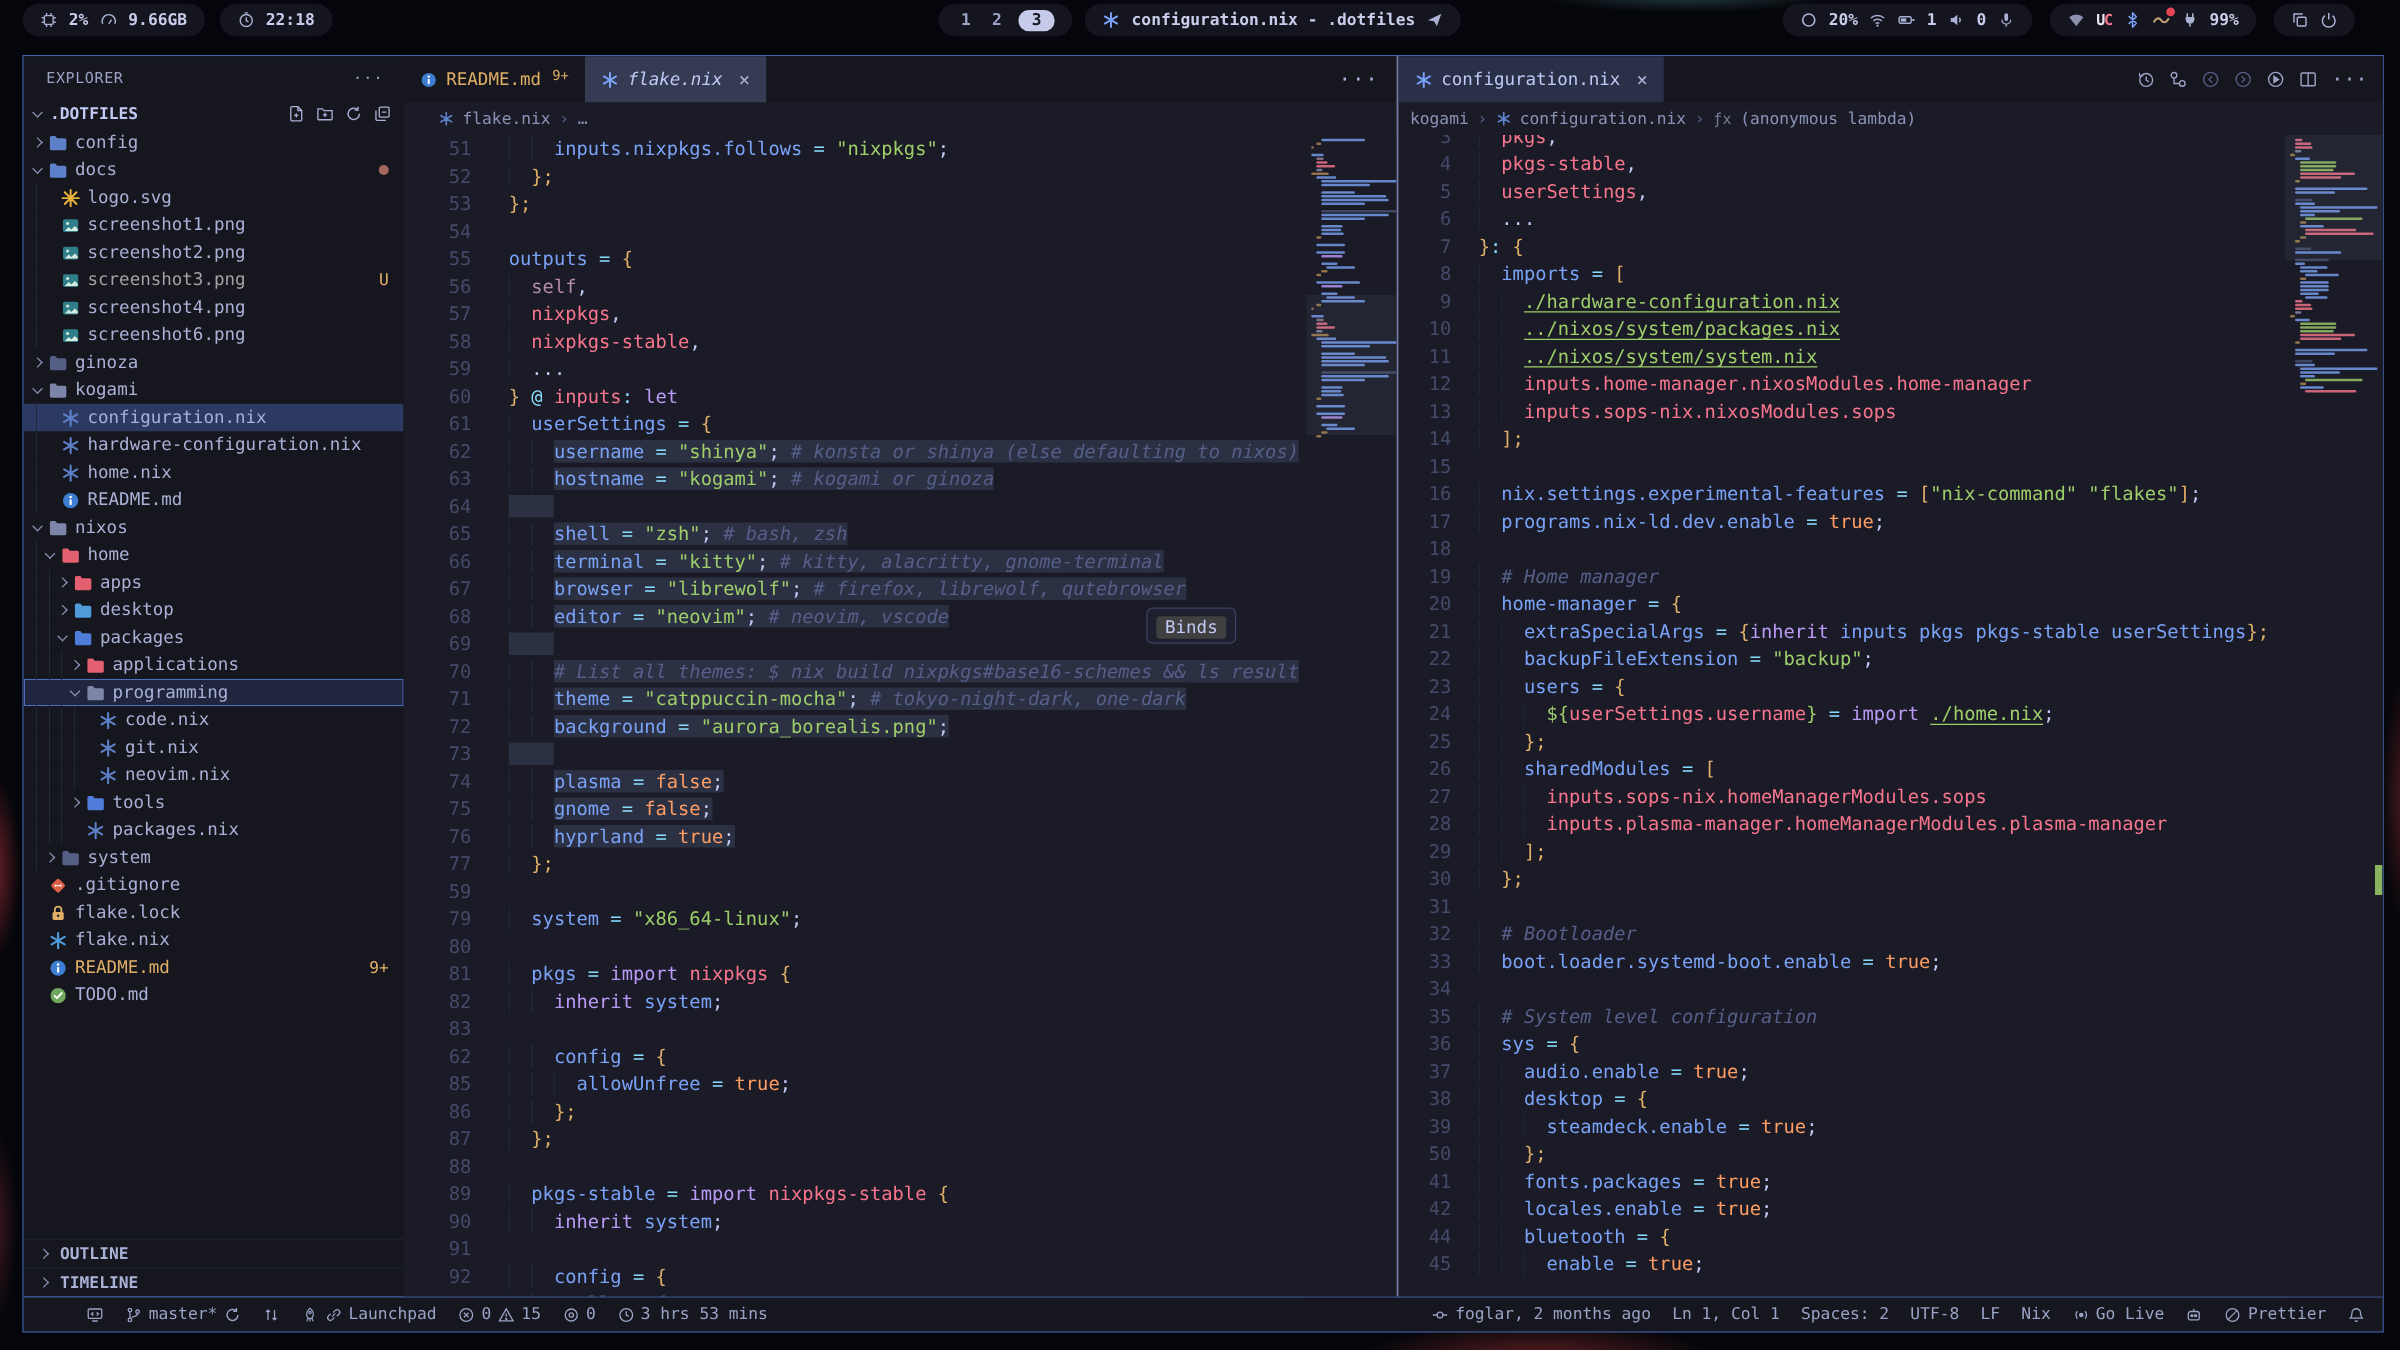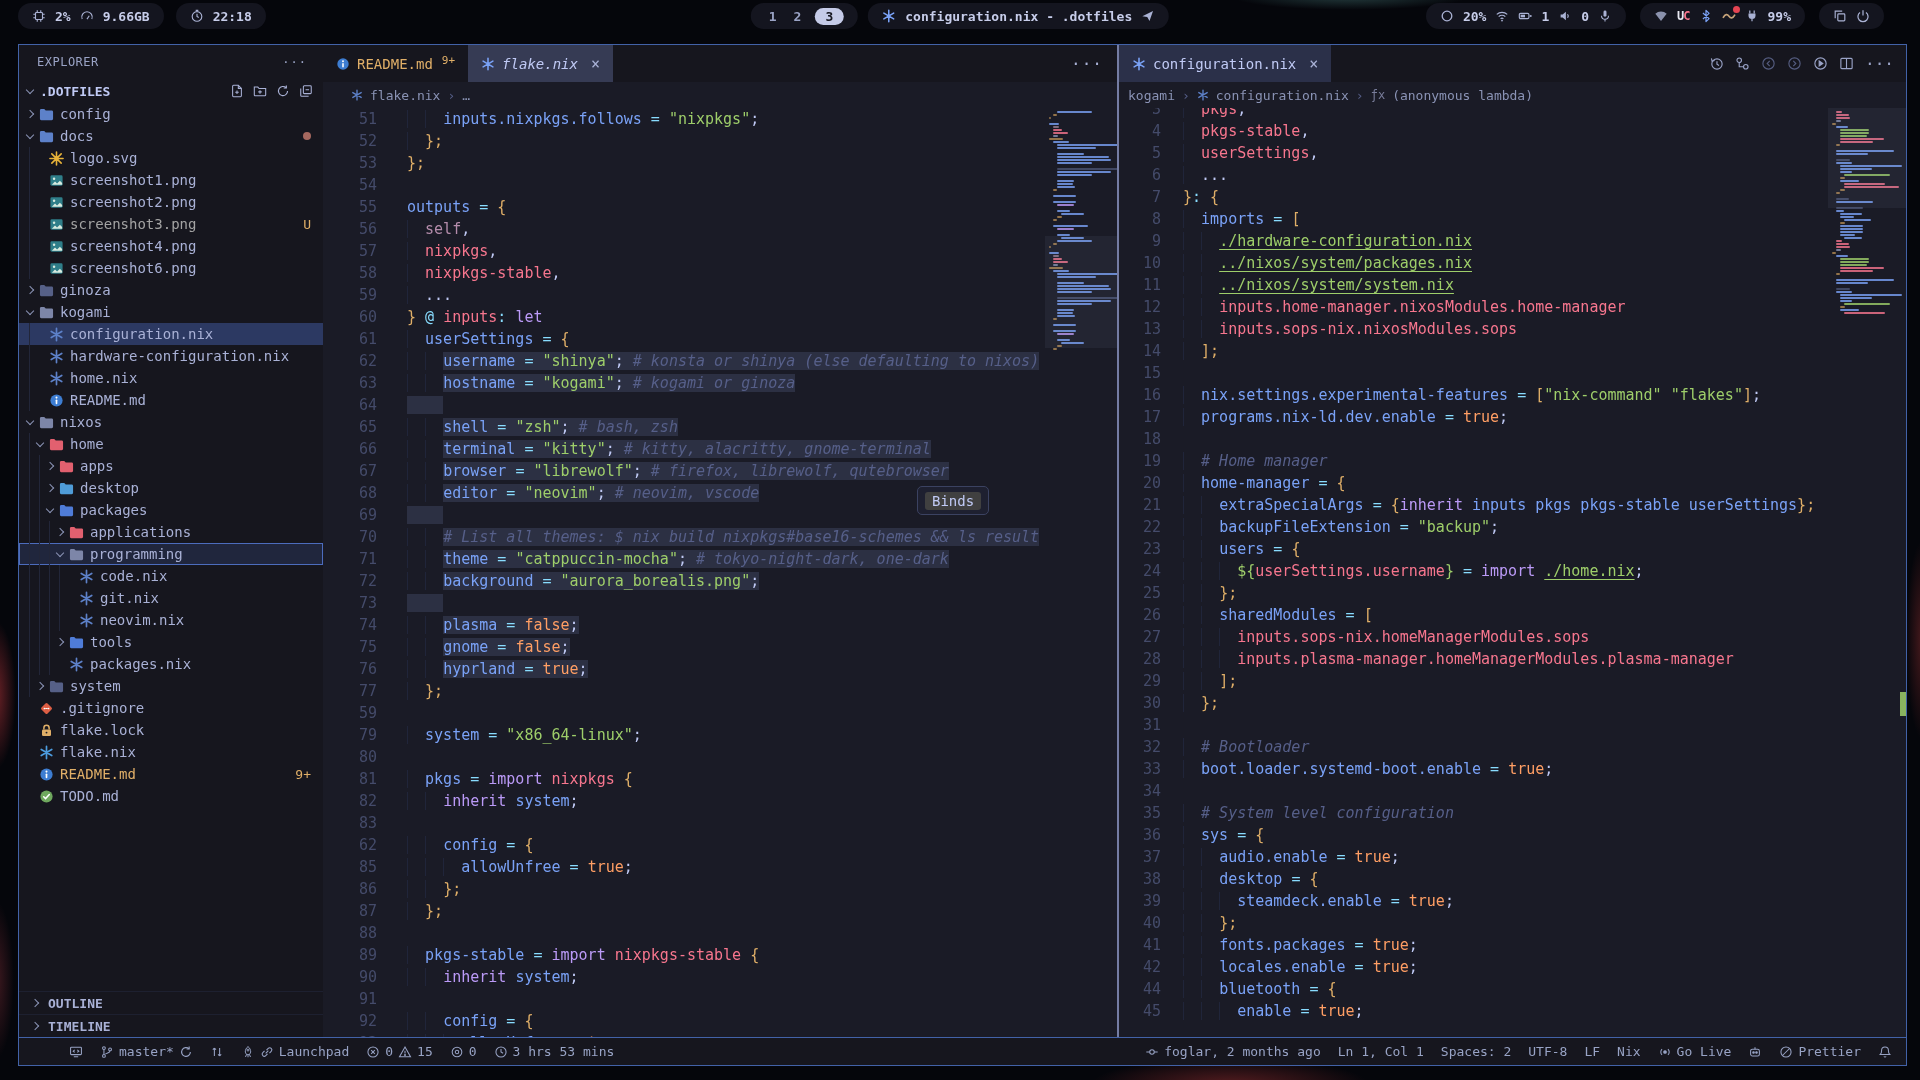--- a/index.html
+++ b/index.html
@@ -725,21 +725,21 @@
               <div class="cl"><span class="lnum">30</span><span class="ct"><span class="iu">  </span><span class="tk-b">};</span></span></div>
               <div class="cl"><span class="lnum">31</span><span class="ct"></span></div>
               <div class="cl"><span class="lnum">32</span><span class="ct"><span class="iu">  </span><span class="tk-c"># Bootloader</span></span></div>
               <div class="cl"><span class="lnum">33</span><span class="ct"><span class="iu">  </span><span class="tk-k">boot.loader.systemd-boot.enable</span><span class="tk-w"> </span><span class="tk-o">=</span><span class="tk-w"> </span><span class="tk-n">true</span><span class="tk-w">;</span></span></div>
               <div class="cl"><span class="lnum">34</span><span class="ct"></span></div>
               <div class="cl"><span class="lnum">35</span><span class="ct"><span class="iu">  </span><span class="tk-c"># System level configuration</span></span></div>
               <div class="cl"><span class="lnum">36</span><span class="ct"><span class="iu">  </span><span class="tk-k">sys</span><span class="tk-w"> </span><span class="tk-o">=</span><span class="tk-w"> </span><span class="tk-b">{</span></span></div>
               <div class="cl"><span class="lnum">37</span><span class="ct"><span class="iu">  </span><span class="iu">  </span><span class="tk-k">audio.enable</span><span class="tk-w"> </span><span class="tk-o">=</span><span class="tk-w"> </span><span class="tk-n">true</span><span class="tk-w">;</span></span></div>
               <div class="cl"><span class="lnum">38</span><span class="ct"><span class="iu">  </span><span class="iu">  </span><span class="tk-k">desktop</span><span class="tk-w"> </span><span class="tk-o">=</span><span class="tk-w"> </span><span class="tk-b">{</span></span></div>
               <div class="cl"><span class="lnum">39</span><span class="ct"><span class="iu">  </span><span class="iu">  </span><span class="iu">  </span><span class="tk-k">steamdeck.enable</span><span class="tk-w"> </span><span class="tk-o">=</span><span class="tk-w"> </span><span class="tk-n">true</span><span class="tk-w">;</span></span></div>
-              <div class="cl"><span class="lnum">40</span><span class="ct"><span class="iu">  </span><span class="iu">  </span><span class="tk-b">};</span></span></div>
+              <div class="cl"><span class="lnum">50</span><span class="ct"><span class="iu">  </span><span class="iu">  </span><span class="tk-b">};</span></span></div>
               <div class="cl"><span class="lnum">41</span><span class="ct"><span class="iu">  </span><span class="iu">  </span><span class="tk-k">fonts.packages</span><span class="tk-w"> </span><span class="tk-o">=</span><span class="tk-w"> </span><span class="tk-n">true</span><span class="tk-w">;</span></span></div>
               <div class="cl"><span class="lnum">42</span><span class="ct"><span class="iu">  </span><span class="iu">  </span><span class="tk-k">locales.enable</span><span class="tk-w"> </span><span class="tk-o">=</span><span class="tk-w"> </span><span class="tk-n">true</span><span class="tk-w">;</span></span></div>
               <div class="cl"><span class="lnum">44</span><span class="ct"><span class="iu">  </span><span class="iu">  </span><span class="tk-k">bluetooth</span><span class="tk-w"> </span><span class="tk-o">=</span><span class="tk-w"> </span><span class="tk-b">{</span></span></div>
               <div class="cl"><span class="lnum">45</span><span class="ct"><span class="iu">  </span><span class="iu">  </span><span class="iu">  </span><span class="tk-k">enable</span><span class="tk-w"> </span><span class="tk-o">=</span><span class="tk-w"> </span><span class="tk-n">true</span><span class="tk-w">;</span></span></div>
             </div>
           <div class="minimap mm-r">
             <div id="mm-right">
                 <div class="mml" style="width: 6.3px; margin-left: 4px; background: rgb(247, 118, 142);"></div>
                 <div class="mml" style="width: 12.6px; margin-left: 4px; background: rgb(247, 118, 142);"></div>
                 <div class="mml" style="width: 13.5px; margin-left: 4px; background: rgb(247, 118, 142);"></div>

